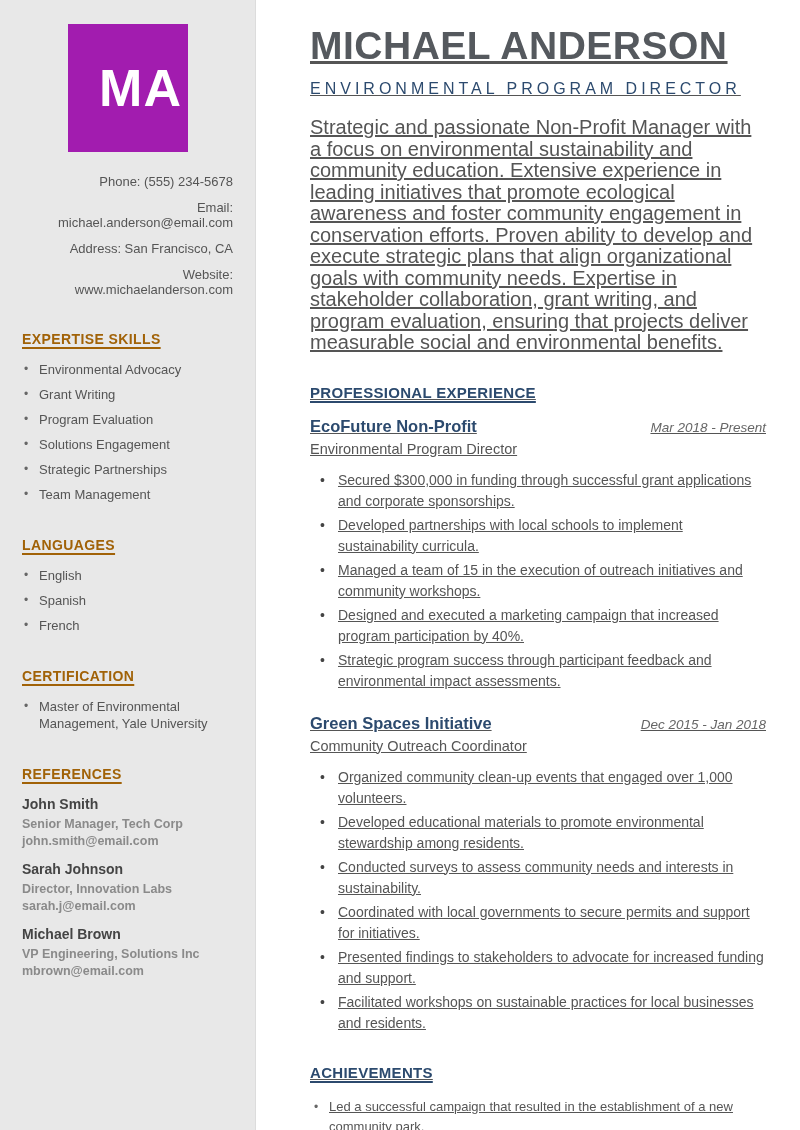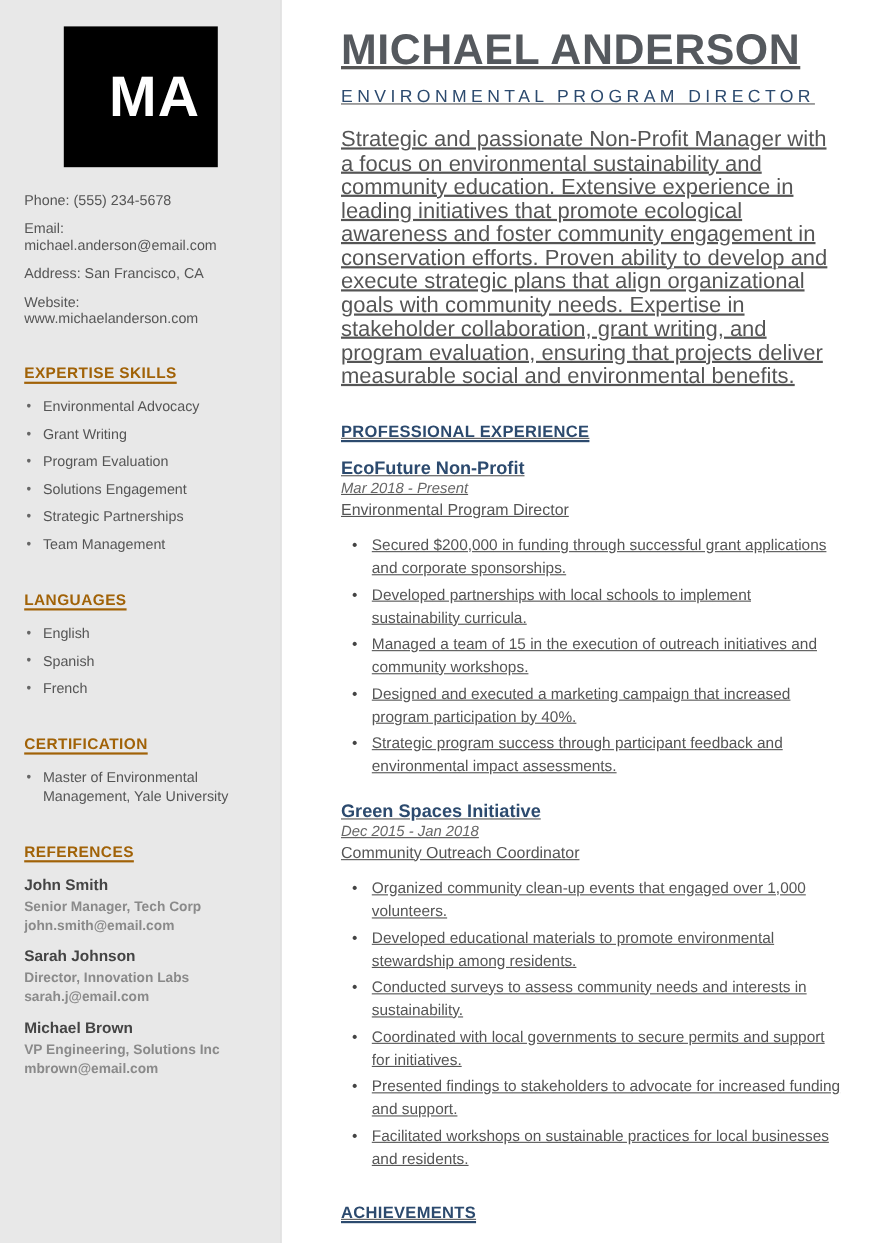--- a/index.html
+++ b/index.html
@@ -12,29 +12,29 @@
     overflow: hidden;
   }
   
   .sidebar {
     width: 256px; min-width: 256px; height: 1130px;
     background: #e8e8e8;
     border-right: 1px solid #dcdcdc;
     padding: 24px 22px 20px 22px;
   }
   .avatar {
-    width: 140px; height: 128px;
-    background: #000000;
+    width: 120px; height: 128px;
+    background: #a21caf;
     margin: 0 auto;
     display: flex; align-items: center; justify-content: center; padding-left: 26px;
   }
   .avatar span {
     color: #ffffff; font-size: 52px; font-weight: bold; letter-spacing: 1px;
   }
-  .contact { margin-top: 22px; }
+  .contact { margin-top: 22px; text-align: right; }
   .contact div {
     font-size: 13px; color: #555; line-height: 15px; margin-bottom: 11px;
   }
   .side-heading {
     margin-top: 34px; margin-bottom: 14px;
     font-size: 14px; font-weight: bold; color: #a16207;
     letter-spacing: 0.4px;
     text-decoration: underline;
     text-decoration-thickness: 2px;
     text-underline-offset: 3px;
@@ -75,21 +75,21 @@
   }
   .section-heading {
     margin-top: 30px; margin-bottom: 16px;
     font-size: 15px; font-weight: bold; color: #2c4a6e;
     letter-spacing: 0.3px;
     text-decoration: underline;
     text-decoration-thickness: 2px;
     text-underline-offset: 3px;
   }
   .job { margin-bottom: 22px; }
-  .job-header { display: flex; justify-content: space-between; align-items: baseline; flex-direction: column; }
+  .job-header { display: flex; justify-content: space-between; align-items: baseline; }
   .company { font-size: 16.5px; font-weight: bold; color: #2c4a6e; }
   .dates { font-size: 13.5px; font-style: italic; color: #666; }
   .role { margin-top: 5px; font-size: 14.5px; color: #555; }
   .bullets { list-style: none; margin-top: 13px; }
   .bullets li {
     position: relative;
     padding-left: 28px;
     font-size: 14px; line-height: 21px; color: #555;
     margin-bottom: 3px;
   }
@@ -173,21 +173,21 @@
 
   <h2 class="section-heading">PROFESSIONAL EXPERIENCE</h2>
 
   <div class="job">
     <div class="job-header">
       <span class="company">EcoFuture Non-Profit</span>
       <span class="dates">Mar 2018 - Present</span>
     </div>
     <div class="role">Environmental Program Director</div>
     <ul class="bullets">
-      <li>Secured $200,000 in funding through successful grant applications and corporate sponsorships.</li>
+      <li>Secured $300,000 in funding through successful grant applications and corporate sponsorships.</li>
       <li>Developed partnerships with local schools to implement sustainability curricula.</li>
       <li>Managed a team of 15 in the execution of outreach initiatives and community workshops.</li>
       <li>Designed and executed a marketing campaign that increased program participation by 40%.</li>
       <li>Strategic program success through participant feedback and environmental impact assessments.</li>
     </ul>
   </div>
 
   <div class="job">
     <div class="job-header">
       <span class="company">Green Spaces Initiative</span>

